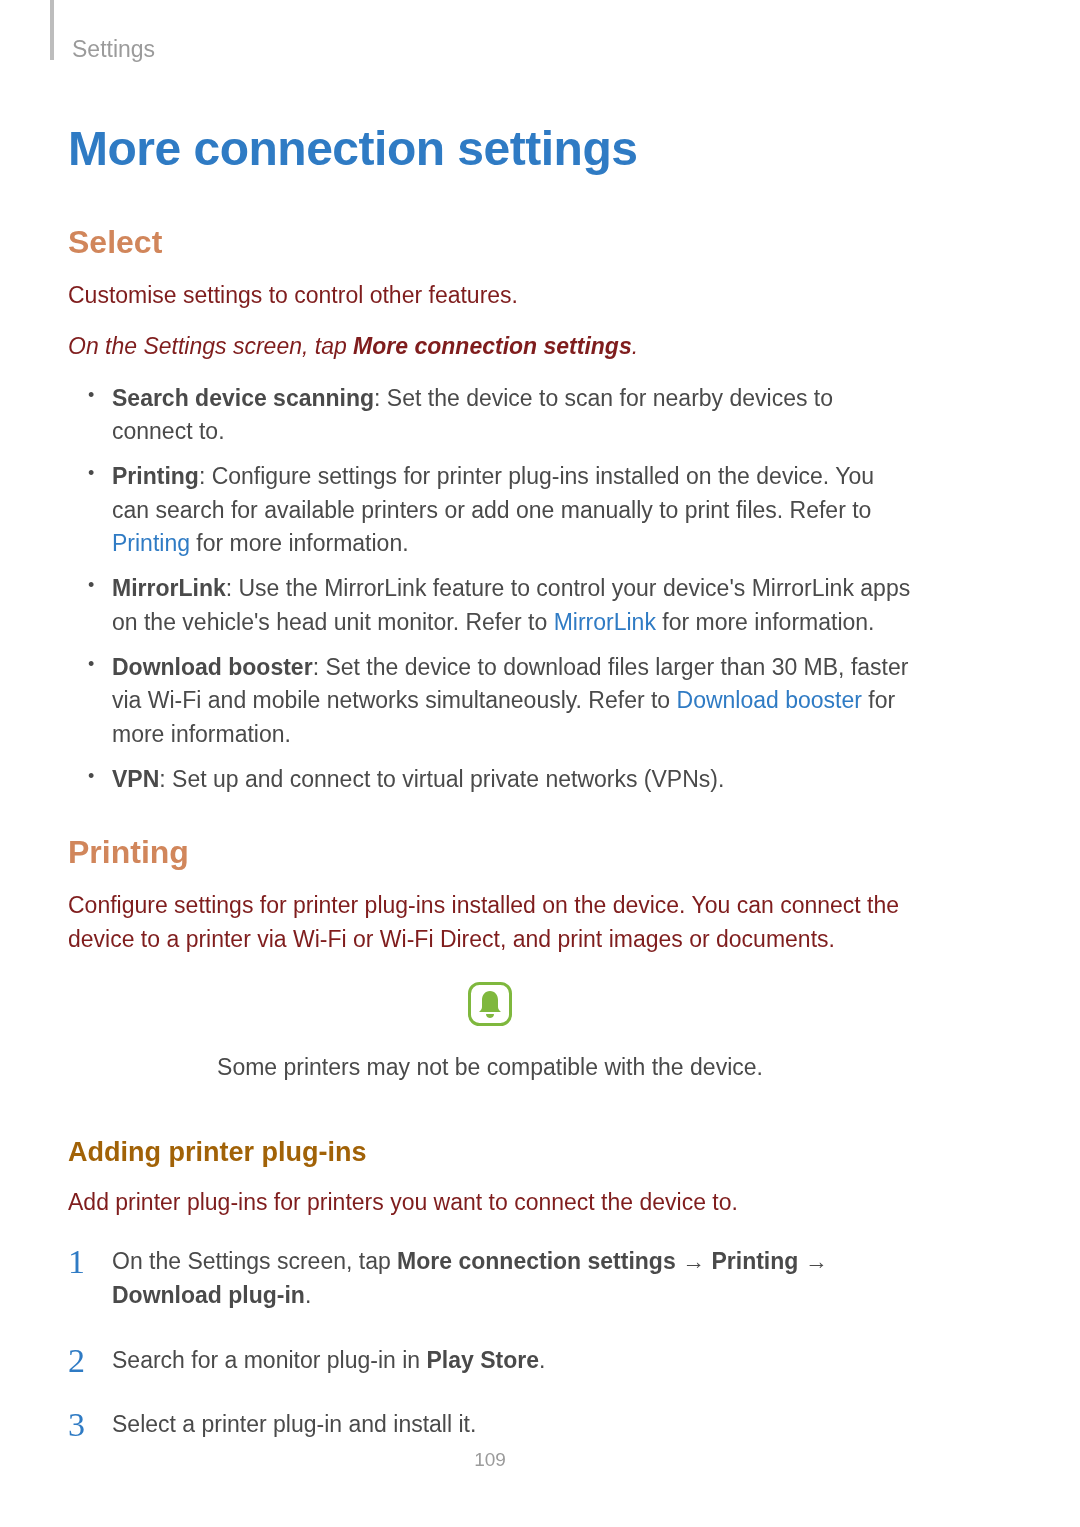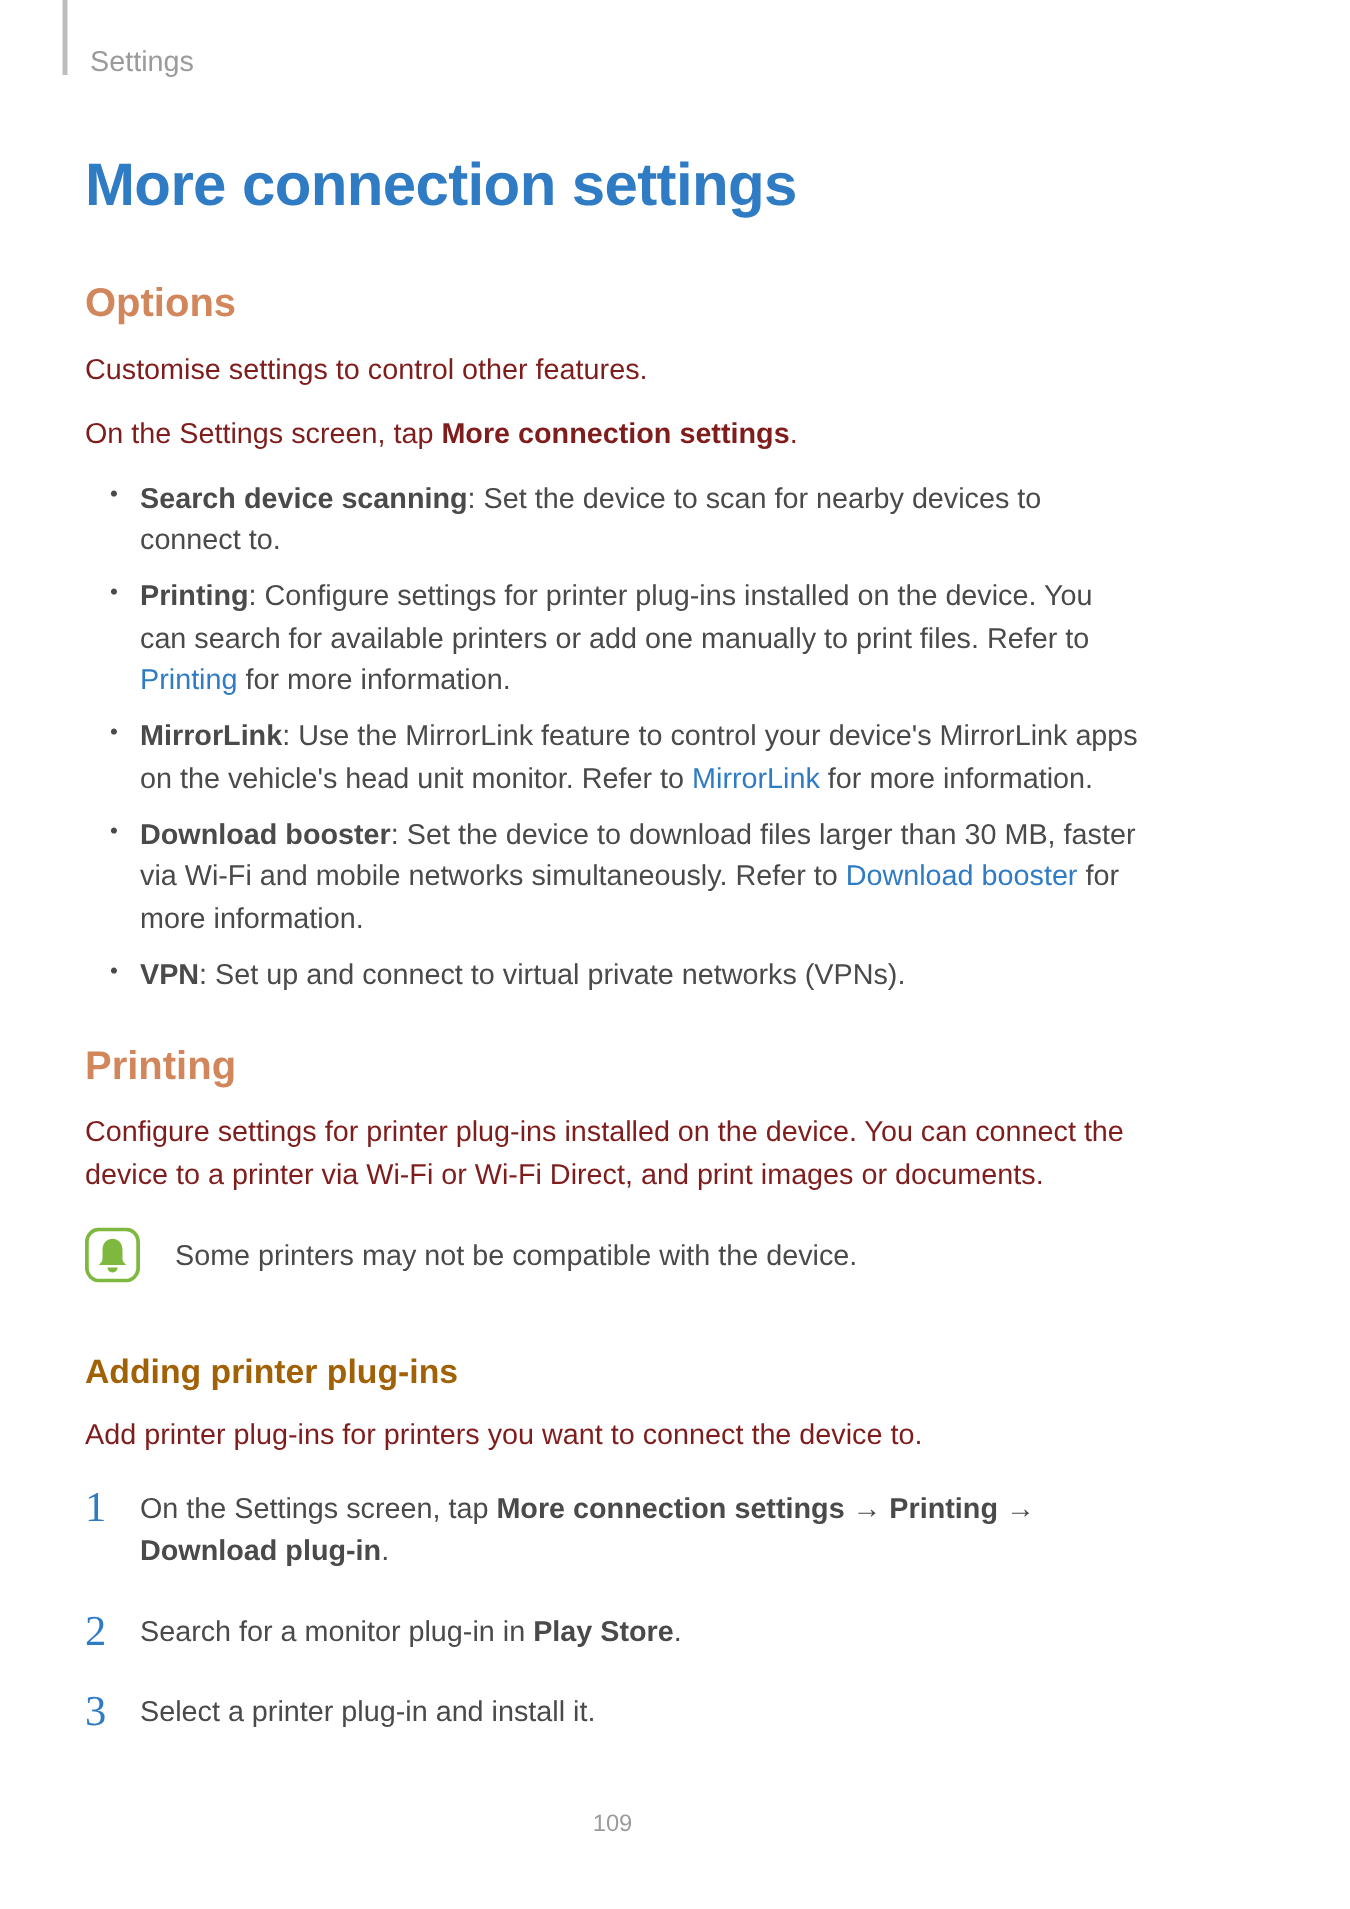--- a/index.html
+++ b/index.html
@@ -46,20 +46,21 @@
   .h2.tighter {
     margin-top: 38px;
   }
   .p {
     font-size: 23px;
     line-height: 1.45;
     margin-top: 18px;
     color: #7f1d1d;
   }
   .p-small-gap {
+    font-style: italic;
   }
   .bold { font-weight: 700; }
   ul.bullets {
     list-style: none;
     padding: 0;
     margin: 18px 0 0 0;
   }
   ul.bullets li {
     position: relative;
     padding-left: 44px;
@@ -78,20 +79,21 @@
   }
   a.link {
     color: #2f7bc4;
     text-decoration: none;
   }
   .note-row {
     display: flex;
     align-items: center;
     gap: 28px;
     margin-top: 26px;
+    flex-direction: column;
   }
   .note-icon {
     width: 44px;
     height: 44px;
     flex: 0 0 44px;
   }
   .note-text {
     font-size: 23px;
     color: #4a4a4a;
   }
@@ -138,21 +140,21 @@
 </head>
 <body>
 
 <div class="page">
   <div class="header-rule"></div>
 
   <div class="breadcrumb">Settings</div>
 
   <div class="h1">More connection settings</div>
 
-  <div class="h2">Options</div>
+  <div class="h2">Select</div>
 
   <div class="p">Customise settings to control other features.</div>
 
   <div class="p p-small-gap">
     <span>On the Settings screen, tap </span><span class="bold">More connection settings</span><span>.</span>
   </div>
 
   <ul class="bullets">
     <li>
       <span class="bold">Search device scanning</span><span>: Set the device to scan for nearby devices to connect to.</span>

